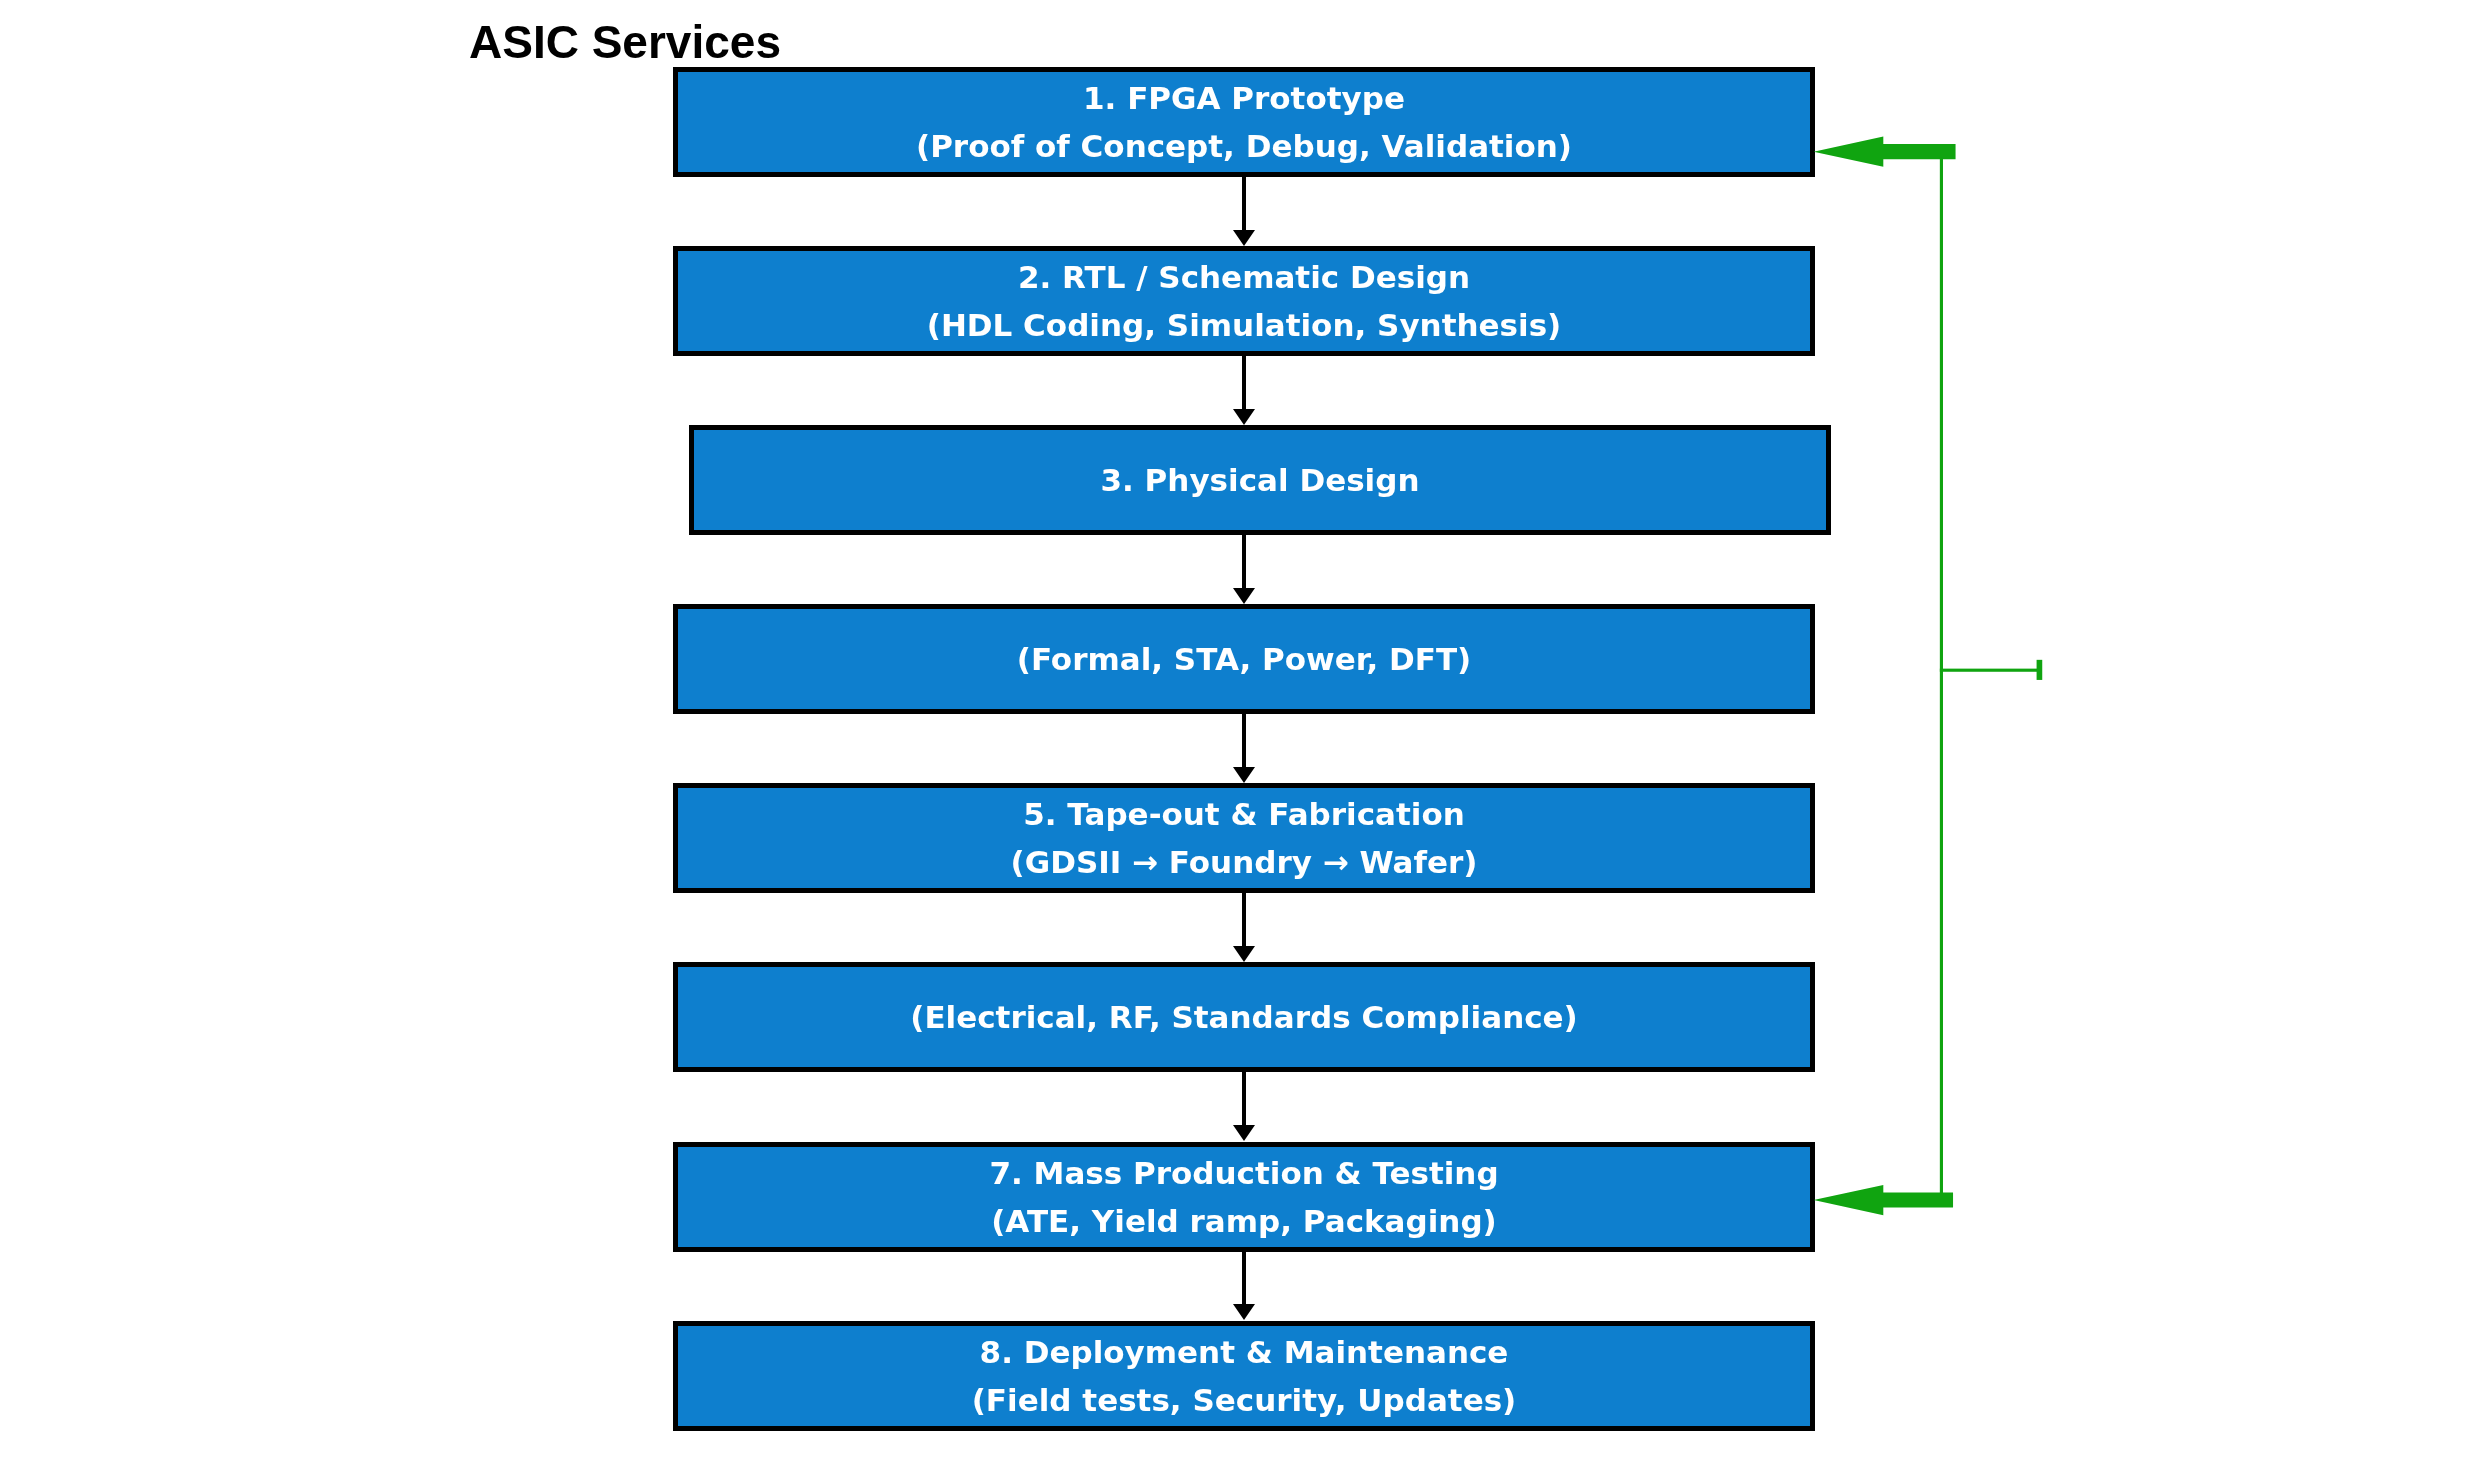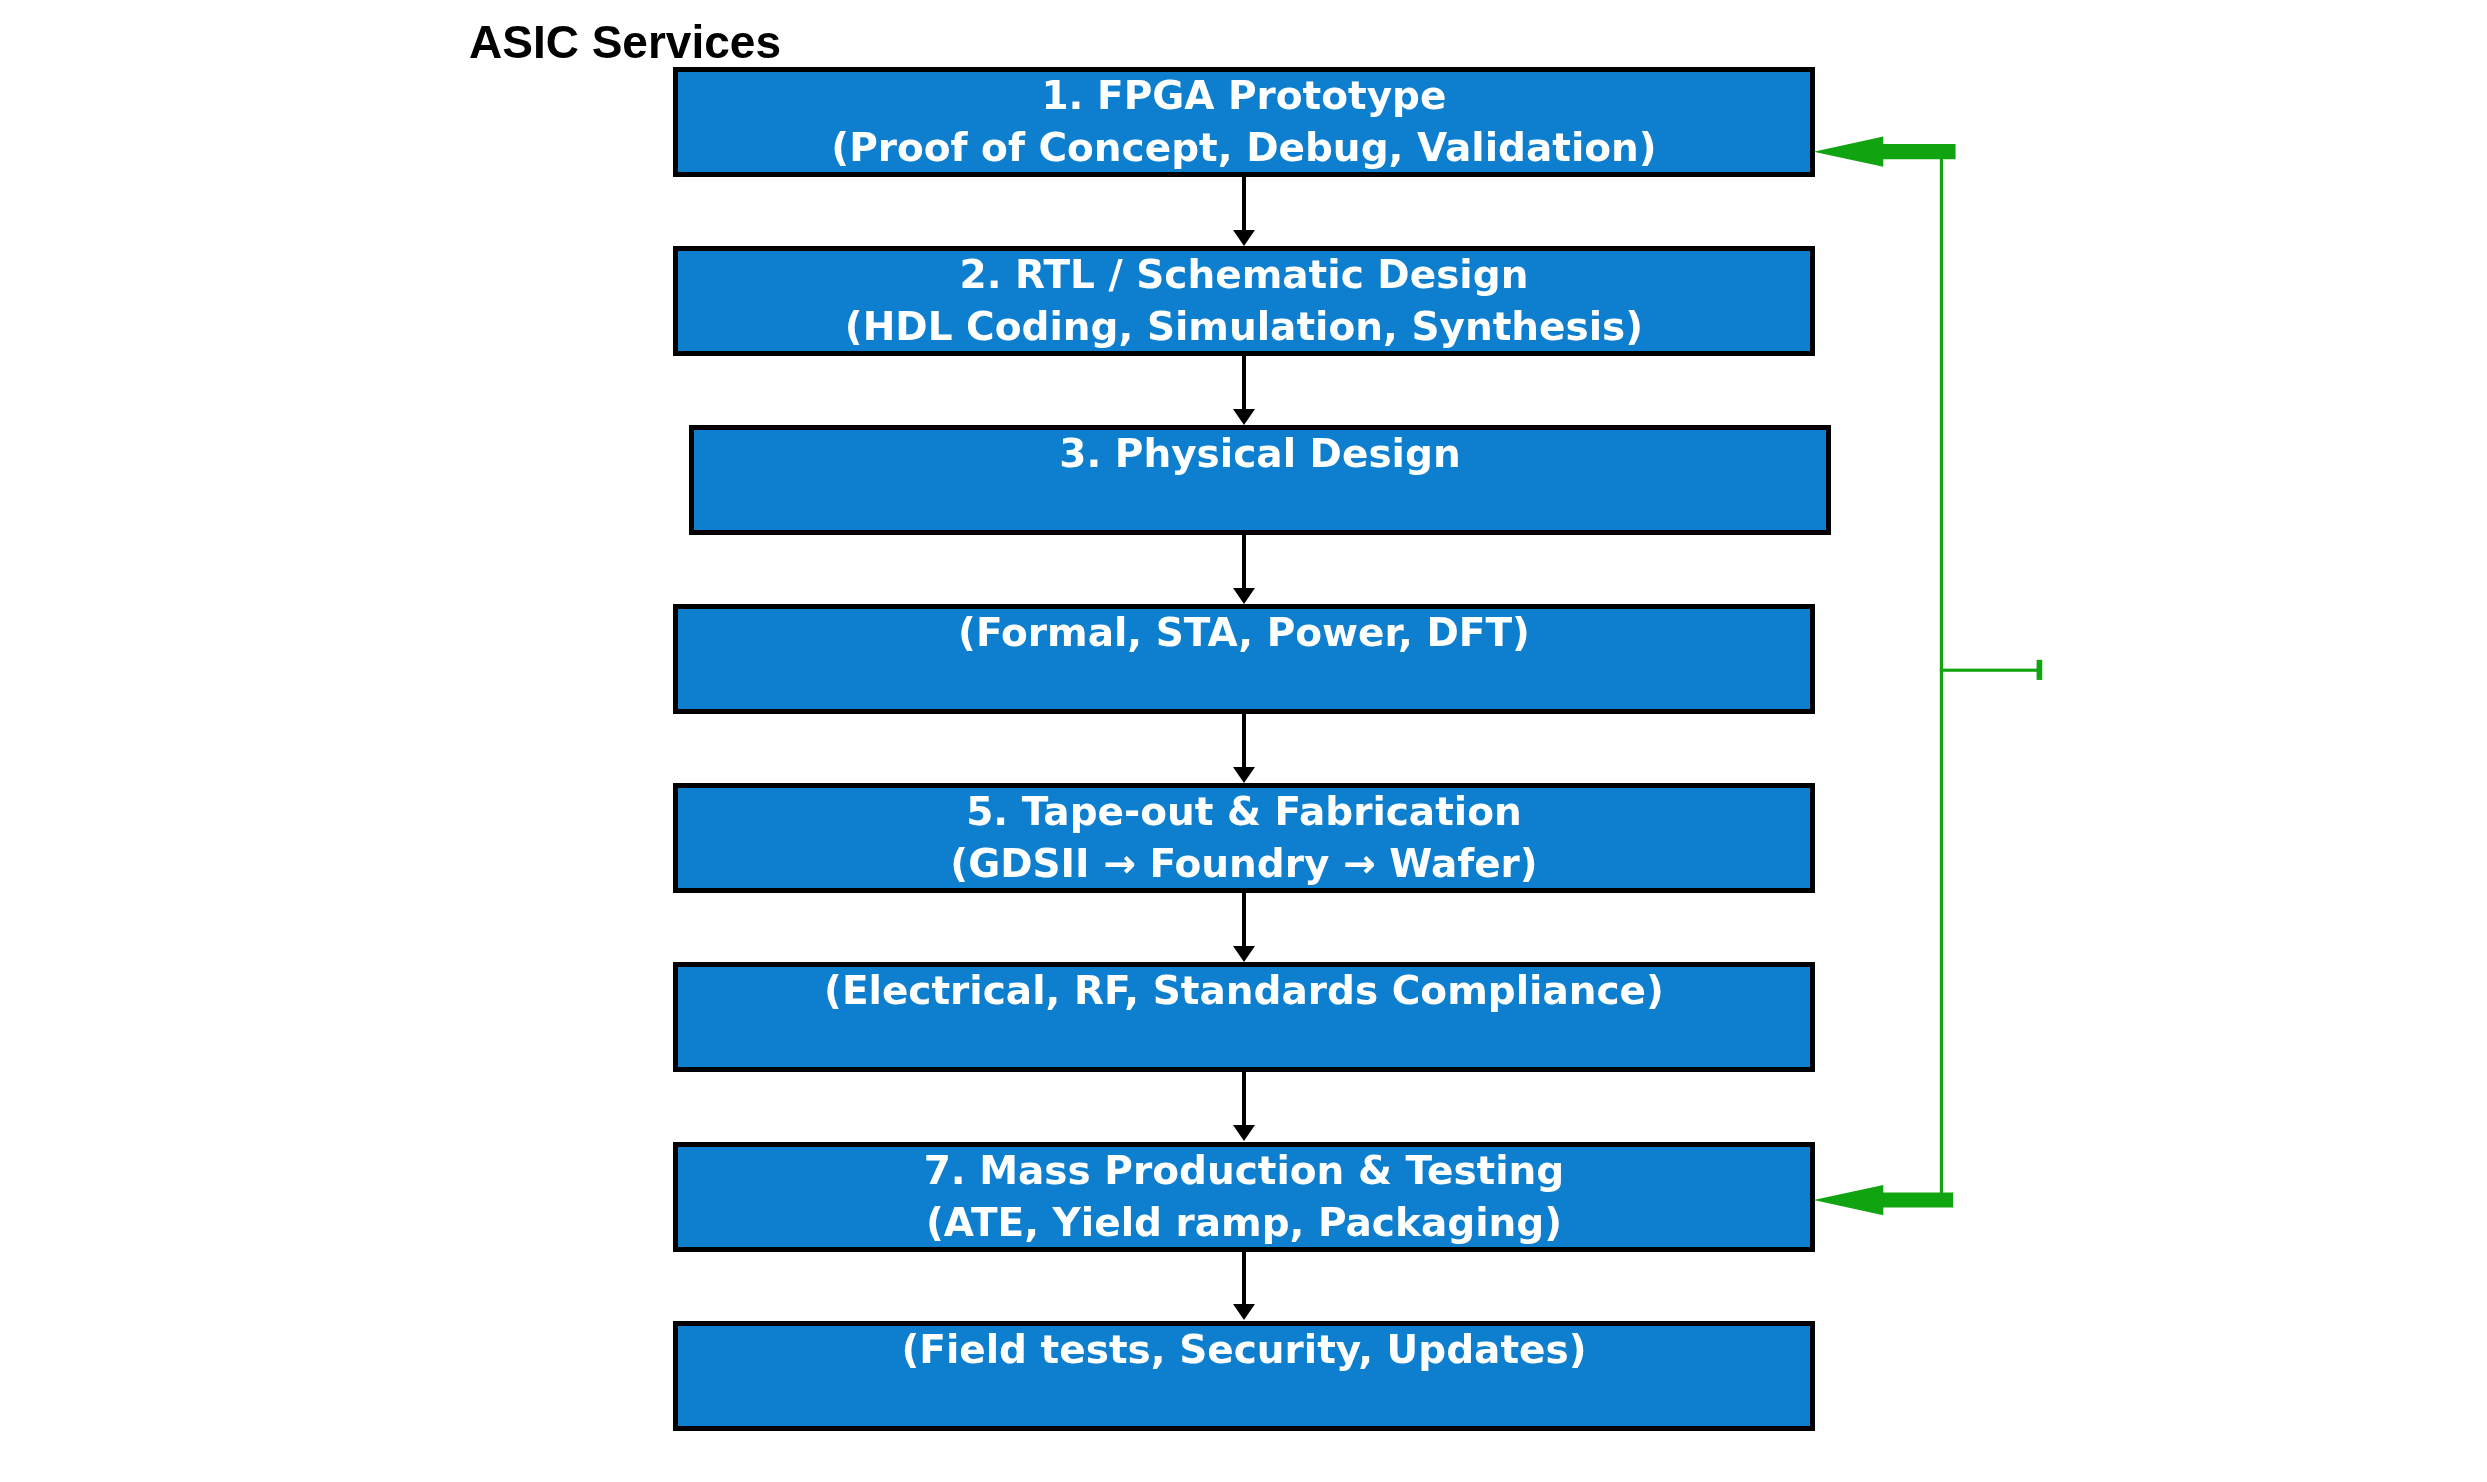--- a/index.html
+++ b/index.html
@@ -30,25 +30,25 @@
     position: absolute;
     left: 673px;
     width: 1142px;
     height: 110px;
     background: var(--box-fill, #0e7fce);
     border: 5px solid var(--box-border, #000);
     box-sizing: border-box;
     display: flex;
     flex-direction: column;
     align-items: center;
-    justify-content: space-between;
+    justify-content: center;
     text-align: center;
     color: var(--box-text, #fff);
     font-weight: bold;
-    font-size: 39px;
+    font-size: 31px;
     line-height: 48px;
     white-space: pre;
   }
   .connector-line {
     position: absolute;
     width: 4.4px;
     background: var(--connector, #000);
   }
   .connector-head {
     position: absolute;
@@ -109,21 +109,21 @@
       <div class="connector-head" style="left: 1233px; top: 767px;"></div>
       <div class="step-box" style="top: 783px;"><div>5. Tape-out &amp; Fabrication</div><div>(GDSII → Foundry → Wafer)</div></div>
       <div class="connector-line" style="left: 1242px; top: 893px; height: 54px;"></div>
       <div class="connector-head" style="left: 1233px; top: 946px;"></div>
       <div class="step-box" style="top: 962px;"><div>(Electrical, RF, Standards Compliance)</div></div>
       <div class="connector-line" style="left: 1242px; top: 1072px; height: 54px;"></div>
       <div class="connector-head" style="left: 1233px; top: 1125px;"></div>
       <div class="step-box" style="top: 1142px;"><div>7. Mass Production &amp; Testing</div><div>(ATE, Yield ramp, Packaging)</div></div>
       <div class="connector-line" style="left: 1242px; top: 1251px; height: 54px;"></div>
       <div class="connector-head" style="left: 1233px; top: 1304px;"></div>
-      <div class="step-box" style="top: 1321px;"><div>(Field tests, Security, Updates)</div></div>
+      <div class="step-box" style="top: 1321px;"><div>8. Deployment &amp; Maintenance</div><div>(Field tests, Security, Updates)</div></div>
     </div>
 
   <svg class="green-overlay" width="2487" height="1483" viewBox="0 0 3959 2360">
     <polygon points="2887,241 2998,217 2998,229 3113,229 3113,253 2998,253 2998,265"></polygon>
     <polygon points="2887,1910 2998,1886 2998,1898 3109,1898 3109,1922 2998,1922 2998,1934"></polygon>
     <rect x="3088" y="251" width="5" height="1649"></rect>
     <rect x="3088" y="1064" width="158" height="5"></rect>
     <rect x="3242" y="1050" width="9" height="32"></rect>
   </svg>
 

